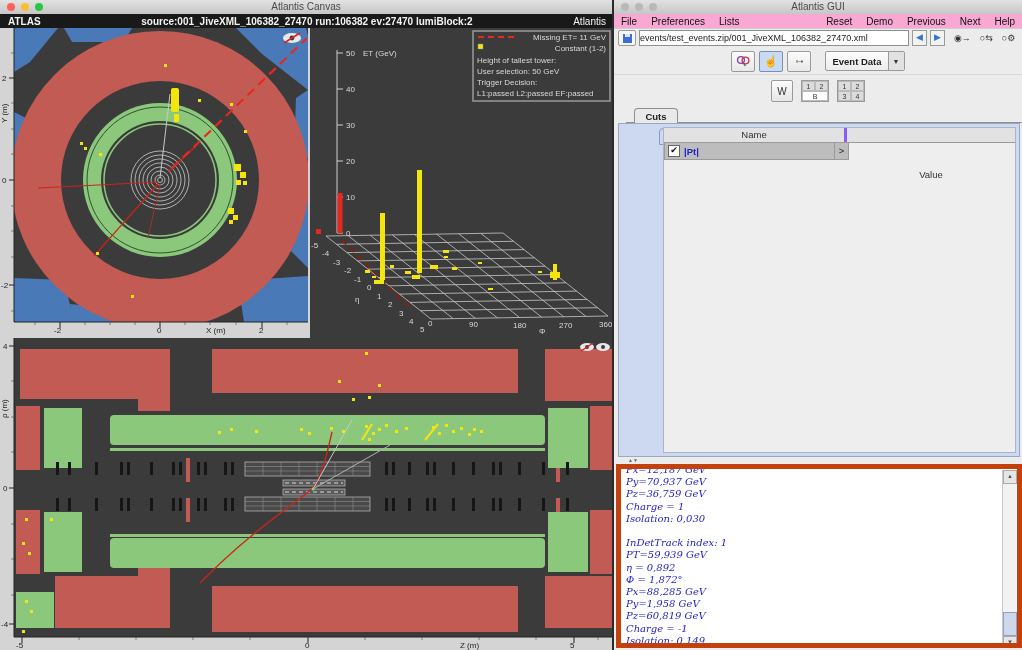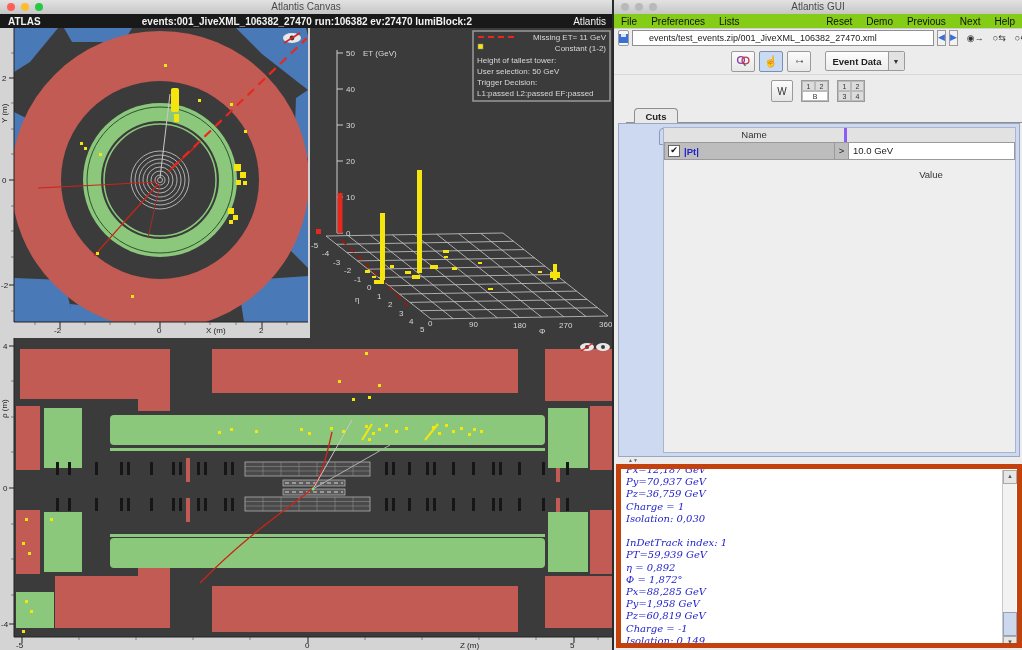--- a/index.html
+++ b/index.html
@@ -12,28 +12,28 @@
   #evt-header{position:absolute;left:0;top:14px;width:612px;height:14px;background:#191919;color:#f2f2f2;font-size:10px;font-weight:bold;display:flex;align-items:center;}
   #evt-header .l{padding-left:8px;}
   #evt-header .c{flex:1;text-align:center;}
   #evt-header .r{padding-right:6px;font-weight:normal;}
   svg text{font-family:"Liberation Sans",sans-serif;}
   .axis-label{fill:#1c1c1c;font-size:8px;}
   .dark-label{fill:#d8d8d8;font-size:8px;}
   
   #gui-win{position:absolute;left:612px;top:0;width:410px;height:650px;background:#ececec;border-left:2px solid #2a2a2a;box-sizing:border-box;}
   #gui-title .lights span{background:#b9b9b9;}
-  #menubar{position:absolute;left:0;top:14px;width:100%;height:14px;background:#84cc16;border-bottom:1px solid #cfcfcf;display:flex;font-size:10px;color:#111;align-items:center;}
+  #menubar{position:absolute;left:0;top:14px;width:100%;height:14px;background:#f9a8d4;border-bottom:1px solid #cfcfcf;display:flex;font-size:10px;color:#111;align-items:center;}
   #menubar .mitem{padding:0 7px;cursor:default;}
   #menubar .spacer{flex:1;}
   #filerow{position:absolute;left:0;top:28px;width:100%;height:20px;display:flex;align-items:center;gap:3px;padding-left:4px;box-sizing:border-box;}
   #save-btn{width:16px;height:14px;border:1px solid #9a9a9a;border-radius:2px;background:#f6f6f6;display:flex;align-items:center;justify-content:center;}
   #save-btn .floppy{width:9px;height:9px;background:#3a6fd8;position:relative;}
   #save-btn .floppy:before{content:"";position:absolute;left:2px;top:0;width:5px;height:3px;background:#dce6f8;}
-  #file-field{flex:0 0 268px;height:14px;border:1px solid #8f8f8f;background:#fff;font-size:9px;color:#222;line-height:14px;padding:0 16px;overflow:hidden;white-space:nowrap;}
+  #file-field{flex:0 0 268px;height:14px;border:1px solid #8f8f8f;background:#fff;font-size:9px;color:#222;line-height:14px;padding:0 0;overflow:hidden;white-space:nowrap;}
   .nav-arrow{width:13px;height:14px;border:1px solid #9a9a9a;background:#f2f2f2;font-size:9px;color:#3a6fd8;text-align:center;line-height:13px;}
   .evt-ico{font-size:9px;color:#333;margin-left:6px;}
   #mode-row{position:absolute;left:0;top:48px;width:100%;height:26px;border-bottom:1px solid #d8d8d8;display:flex;align-items:center;justify-content:center;gap:4px;}
   .tool-btn{width:22px;height:19px;border:1px solid #9a9a9a;border-radius:2px;background:linear-gradient(#fbfbfb,#e8e8e8);display:flex;align-items:center;justify-content:center;font-size:11px;}
   .tool-btn.sel{background:#c9daf3;border-color:#7b8fb5;}
   #mode-dd{margin-left:10px;height:18px;border:1px solid #9a9a9a;border-radius:2px;background:linear-gradient(#fdfdfd,#ececec);display:flex;align-items:center;}
   #mode-dd .lbl{font-size:9.5px;font-weight:bold;color:#222;padding:0 6px;}
   #mode-dd .arr{width:15px;height:18px;border-left:1px solid #9a9a9a;font-size:7px;color:#333;display:flex;align-items:center;justify-content:center;background:#e2e2e2;}
   #wrow{position:absolute;left:0;top:76px;width:100%;height:30px;display:flex;align-items:center;justify-content:center;gap:8px;}
   #w-btn{width:20px;height:20px;border:1px solid #9a9a9a;border-radius:2px;background:linear-gradient(#fbfbfb,#e6e6e6);font-size:10px;color:#333;display:flex;align-items:center;justify-content:center;}
@@ -72,21 +72,21 @@
     <div class="titlebar" style="left:0;top:0;width:612px;">
       <div class="lights">
         <span style="background:#ff5f57"></span>
         <span style="background:#febc2e"></span>
         <span style="background:#28c840"></span>
       </div>
       <span>Atlantis Canvas</span>
     </div>
     <div id="evt-header">
       <span class="l">ATLAS</span>
-      <span class="c">events:001_JiveXML_106382_27470 run:106382 ev:27470 lumiBlock:2</span>
+      <span class="c">source:001_JiveXML_106382_27470 run:106382 ev:27470 lumiBlock:2</span>
       <span class="r">Atlantis</span>
     </div>
 
     <svg style="position:absolute;left:0;top:28px;" width="308" height="310" viewBox="0 0 308 310">
       <defs>
         <clipPath id="xyclip">
             <rect x="14" y="0" width="294" height="294"></rect>
           </clipPath>
       </defs>
 
@@ -620,21 +620,20 @@
         <div class="cut-header">
           <div class="nh">Name</div>
           <div class="vh">Value</div>
         </div>
         <div class="cut-row">
           <div class="cut-name">
             <span class="cbox">✔</span>
             <span class="pt-label">|Pt|</span>
           </div>
           <div class="cut-op">&gt;</div>
-          <div class="cut-val">10.0 GeV</div>
         </div>
       </div>
     </div>
 
     <div id="splitter">▲▼</div>
 
     <div id="output-panel">
       <div id="output-text">
         <div class="out-line">Px=12,187 GeV</div>
         <div class="out-line">Py=70,937 GeV</div>

